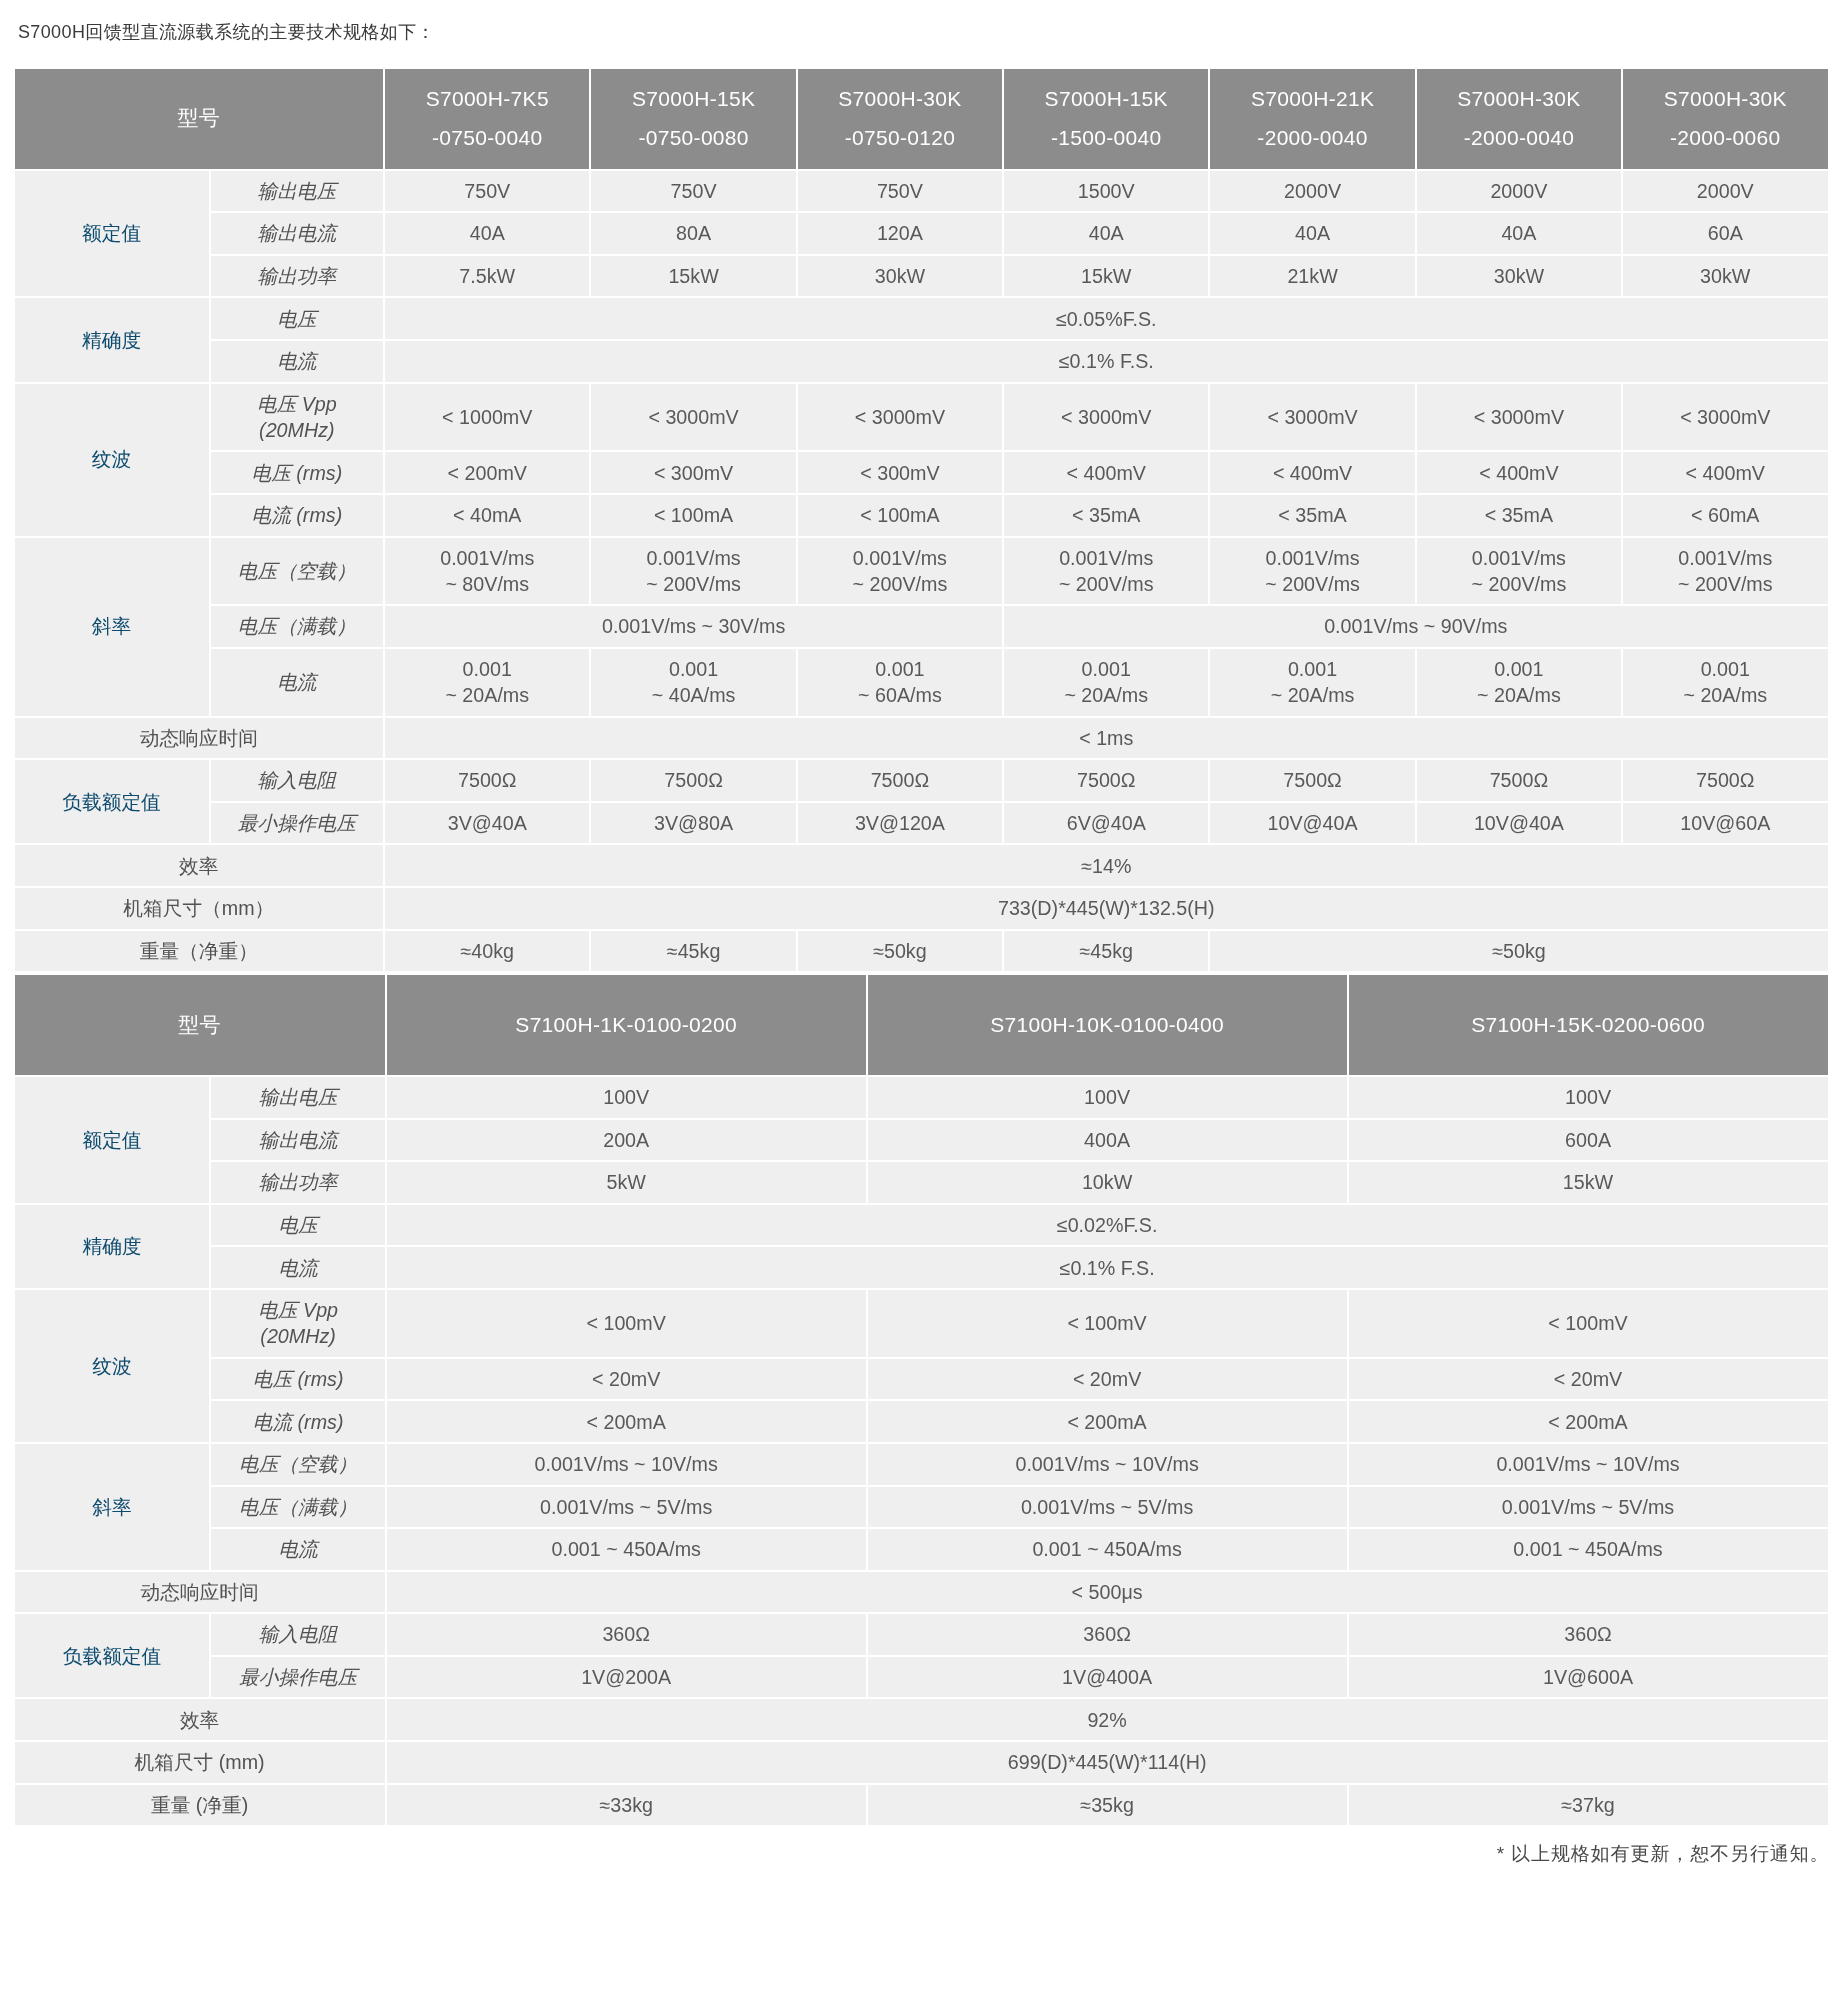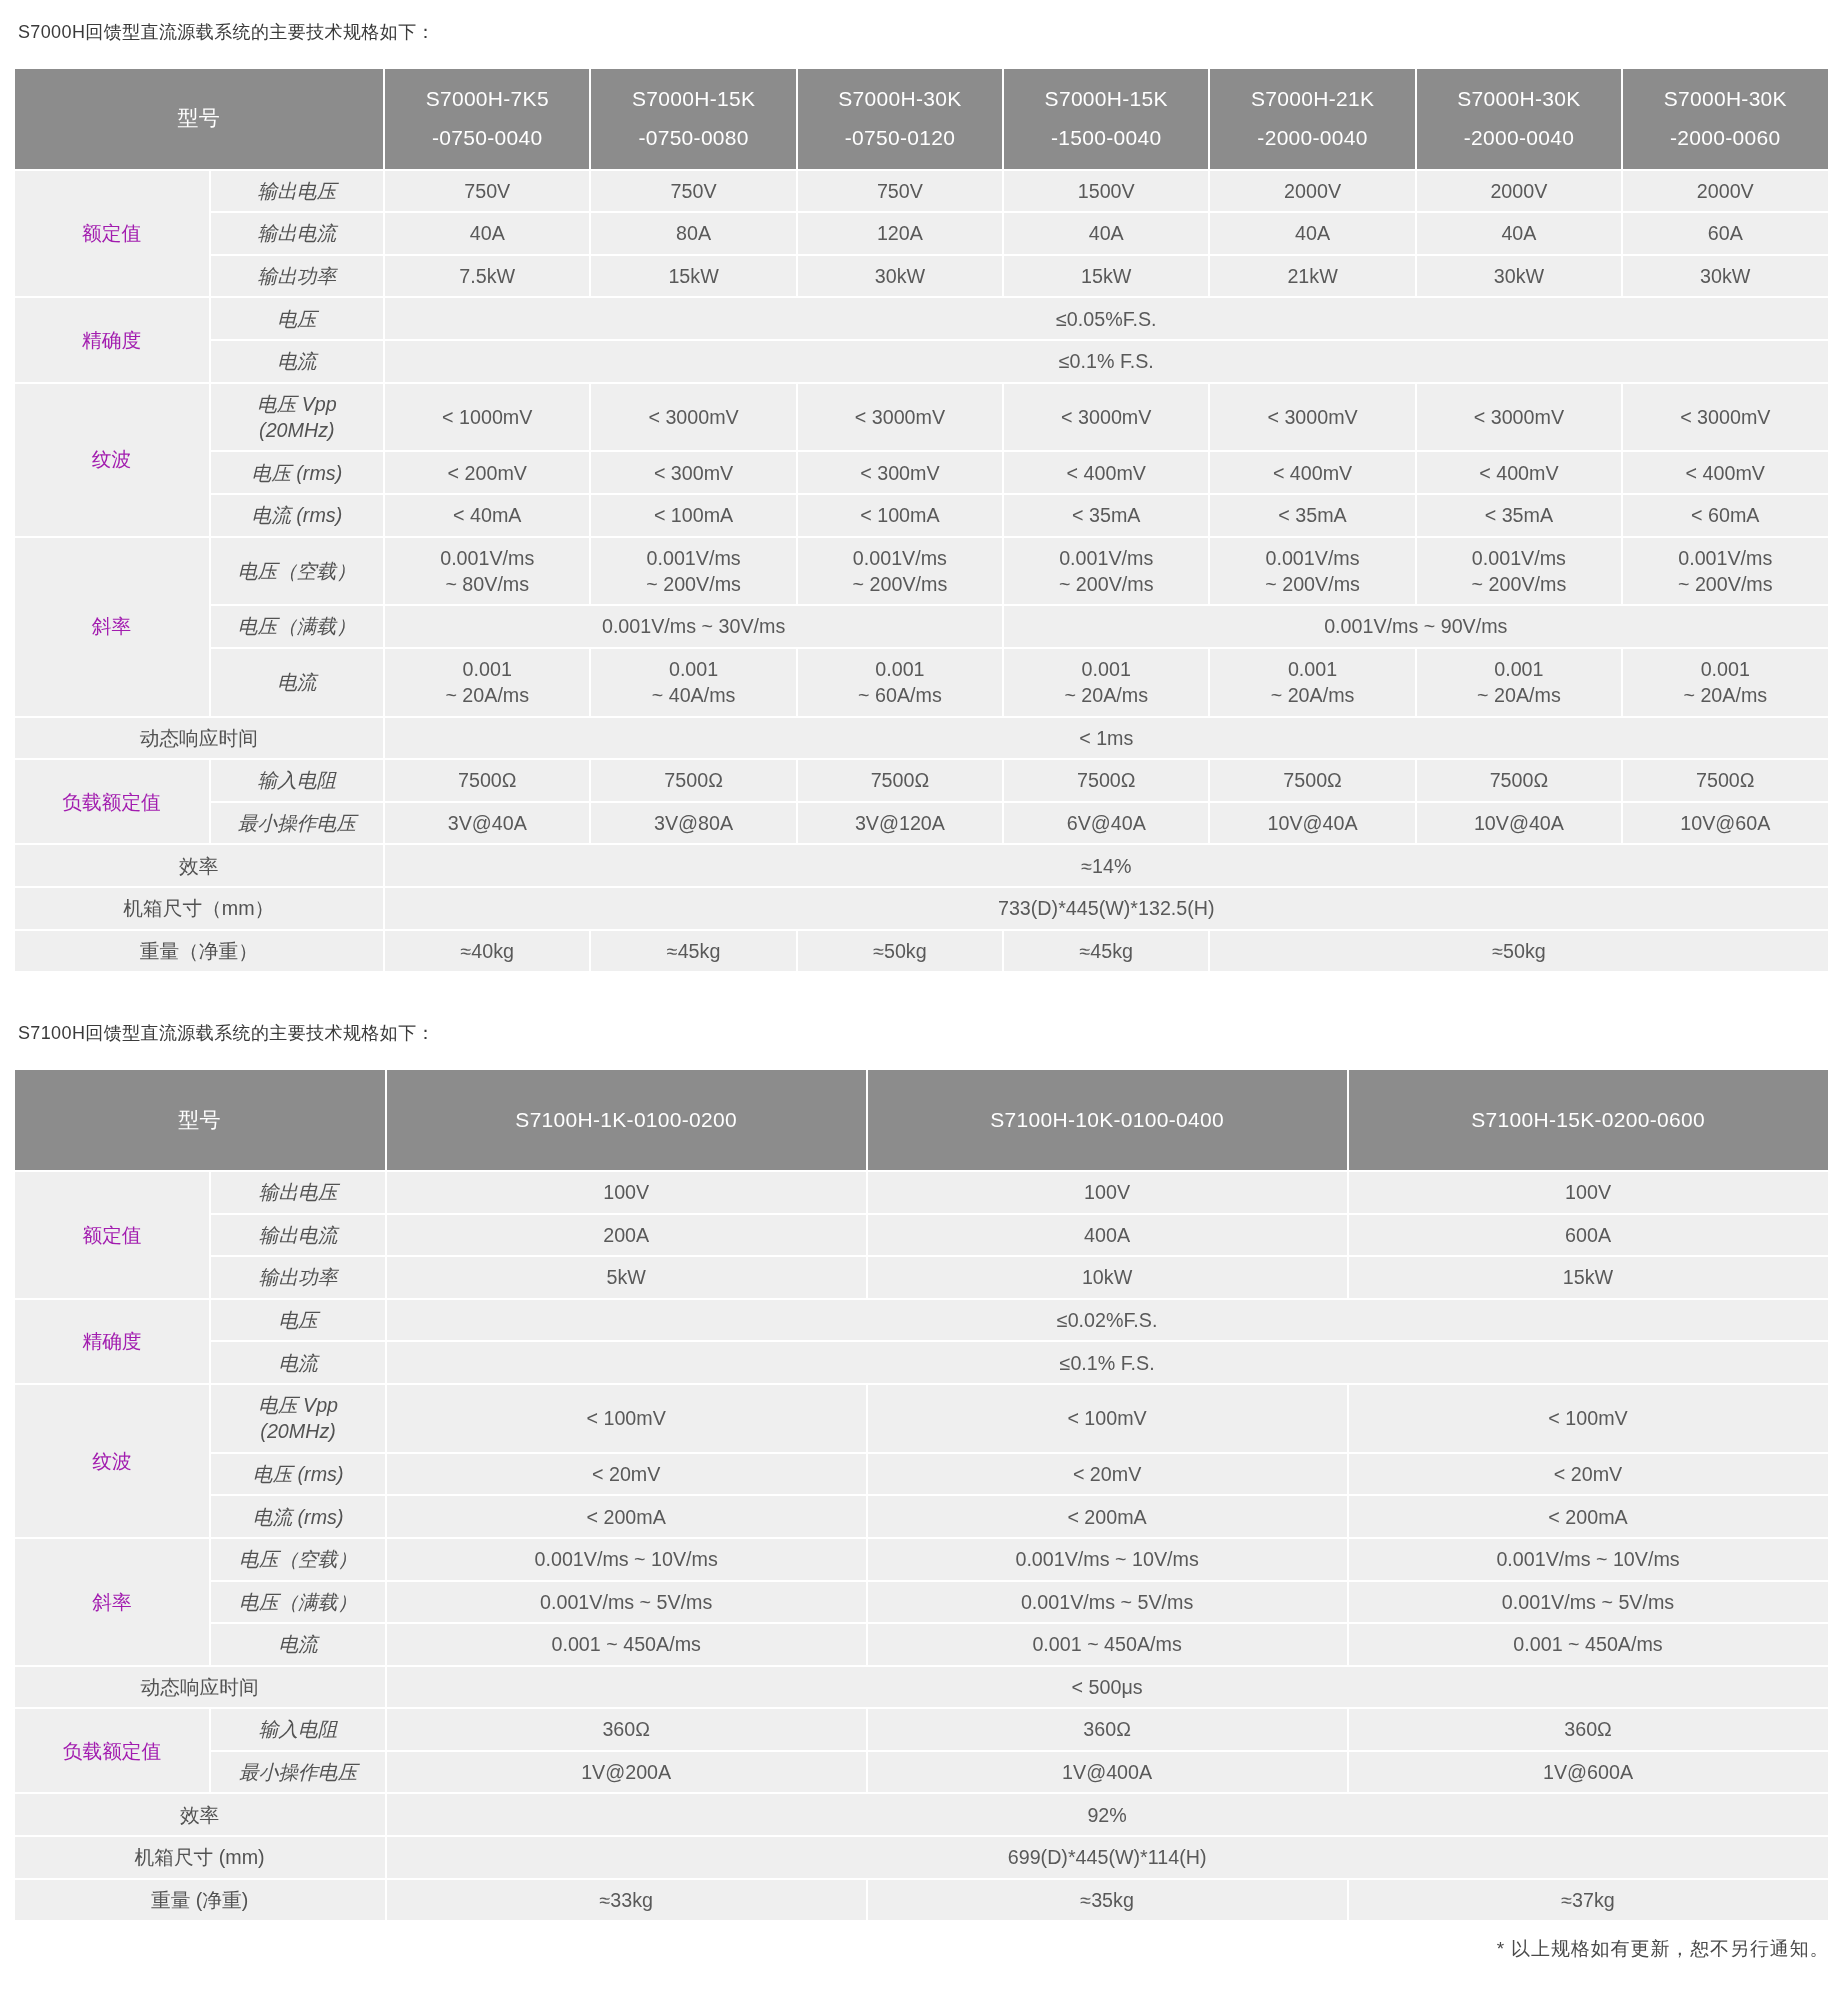--- a/index.html
+++ b/index.html
@@ -6,21 +6,21 @@
   body{font-family:"Liberation Sans","DejaVu Sans",sans-serif;color:#595959;}
   .wrap{width:1817px;padding:10.7px 12.5px 18px;}
   .sec-title{font-size:18px;font-weight:400;color:#3a3a3a;margin:9px 0 23px 5.4px;letter-spacing:0.4px;}
   .sec-title.second{margin-top:48px;}
   table.spec{width:100%;border-collapse:separate;border-spacing:2.7px;table-layout:fixed;}
   .spec th{background:#8c8c8c;color:#ffffff;font-weight:400;font-size:21px;height:100px;
            line-height:1.85;white-space:pre-line;vertical-align:middle;padding:0 3.6px;letter-spacing:0.3px;}
   .spec td{background:#efefef;color:#595959;font-size:19.7px;text-align:center;vertical-align:middle;
            padding:7.2px 5.4px;white-space:pre-line;line-height:1.33;height:25px;overflow:hidden;}
   .spec td.l{color:#525252;font-style:italic;}
-  .spec td.g{color:#a21caf;}
+  .spec td.g{color:#0c4a6e;}
   .spec td.lw{color:#525252;}
   .footnote{margin-top:14.3px;text-align:right;font-size:19px;color:#4a4a4a;letter-spacing:0.9px;}
 </style>
 </head>
 <body>
 
 <div class="wrap">
 
   <div class="sec-title">S7000H回馈型直流源载系统的主要技术规格如下：</div>
 
@@ -203,21 +203,20 @@
         <td class="lw" colspan="2">重量（净重）</td>
         <td>≈40kg</td>
         <td>≈45kg</td>
         <td>≈50kg</td>
         <td>≈45kg</td>
         <td colspan="3">≈50kg</td>
       </tr>
     </tbody>
   </table>
 
-  <div class="sec-title second">S7100H回馈型直流源载系统的主要技术规格如下：</div>
 
   <table class="spec">
     <colgroup>
       <col style="width:10.8%">
         <col style="width:9.6%">
       <col style="width:26.53%">
         <col style="width:26.53%">
         <col style="width:26.53%">
     </colgroup>
     <tbody>

